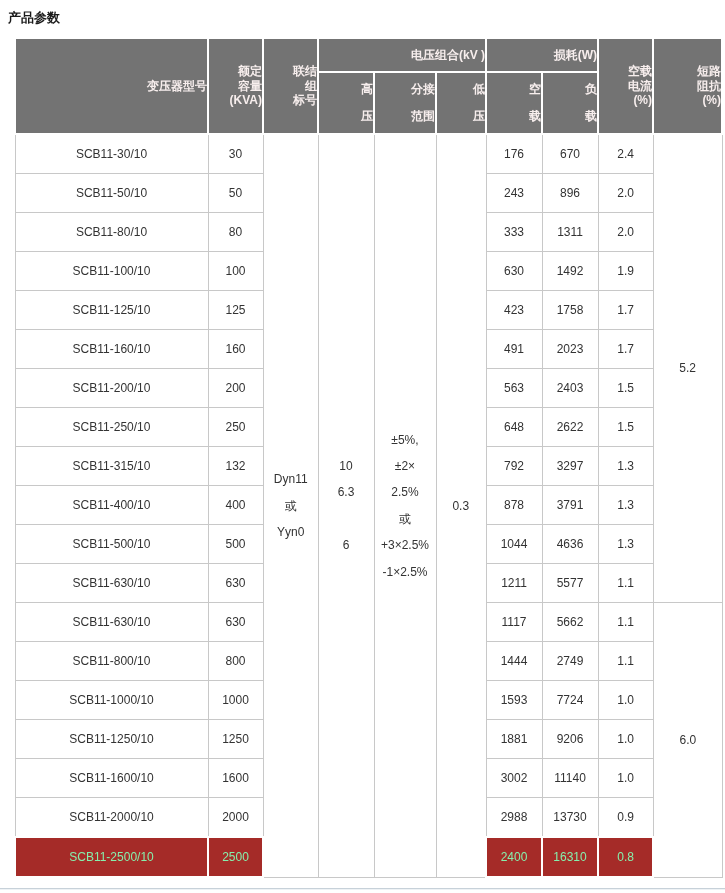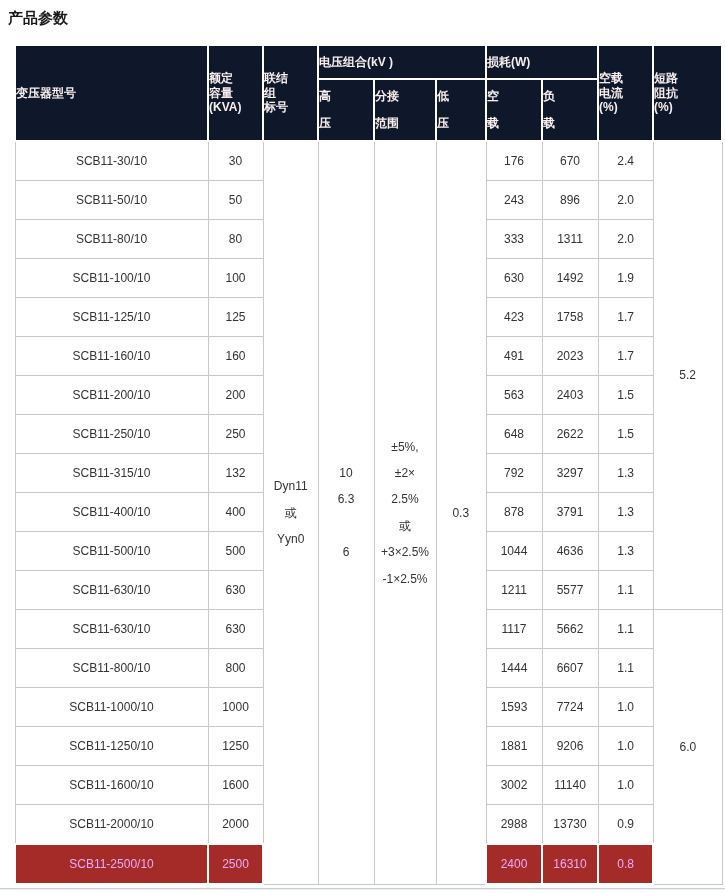--- a/index.html
+++ b/index.html
@@ -1,32 +1,32 @@
 <!DOCTYPE html>
 <html><head>
 <meta charset="utf-8">
 <style>
   html,body{margin:0;padding:0;background:#ffffff;font-family:"Liberation Sans","DejaVu Sans",sans-serif;}
   .page{width:725px;height:893px;position:relative;overflow:hidden;background:#fff;}
-  .title{padding:9px 14px 0 8px;font-size:15px;font-weight:bold;color:#1a1a1a;margin-bottom:16px;}
+  .title{padding:9px 14px 0 8px;font-size:13px;font-weight:bold;color:#1a1a1a;margin-bottom:10px;}
   table.params{border-collapse:collapse;table-layout:fixed;margin-left:14px;width:707px;}
   table.params th{
-    background:#0f172a;color:#f7eeed;font-size:12px;font-weight:bold;
-    border:2px solid #ffffff;text-align:left;vertical-align:middle;
+    background:#737373;color:#f7eeed;font-size:12px;font-weight:bold;
+    border:2px solid #ffffff;text-align:right;vertical-align:middle;
     white-space:pre-line;line-height:2.25;padding:0;
   }
   table.params thead tr.group-row th{height:32px;line-height:1.2;}
   table.params thead tr.sub-row th{height:60px;}
   table.params td{
     border:1px solid #c8c8c8;font-size:12px;color:#333333;
     text-align:center;vertical-align:middle;height:38px;padding:0;
     background:#ffffff;white-space:pre-line;
   }
   table.params td.span-cell{line-height:2.2;}
-  table.params tr.hl td{background:#a52b28;color:#f0abfc;border:2px solid #ffffff;}
+  table.params tr.hl td{background:#a52b28;color:#86efac;border:2px solid #ffffff;}
   .bottom-divider{position:absolute;left:0;right:0;top:888px;height:1px;background:#c7d1d9;border-bottom:1px solid #eef2f5;}
 </style>
 </head>
 <body>
 
 <div class="page">
   <div class="title">产品参数</div>
 
   <table class="params">
     <colgroup>
@@ -177,21 +177,21 @@
           <td>630</td>
           <td>1117</td>
           <td>5662</td>
           <td>1.1</td>
           <td class="span-cell keep" rowspan="7">6.0</td>
         </tr>
         <tr>
           <td>SCB11-800/10</td>
           <td>800</td>
           <td>1444</td>
-          <td>6607</td>
+          <td>2749</td>
           <td>1.1</td>
         </tr>
         <tr>
           <td>SCB11-1000/10</td>
           <td>1000</td>
           <td>1593</td>
           <td>7724</td>
           <td>1.0</td>
         </tr>
         <tr>

